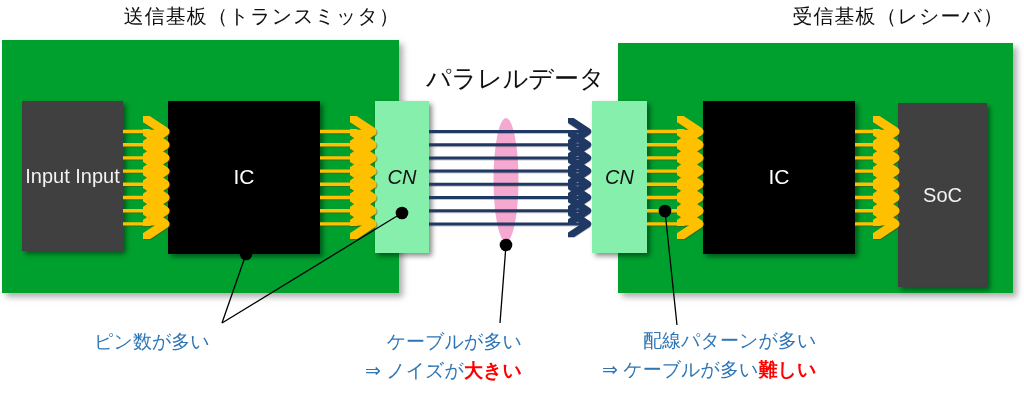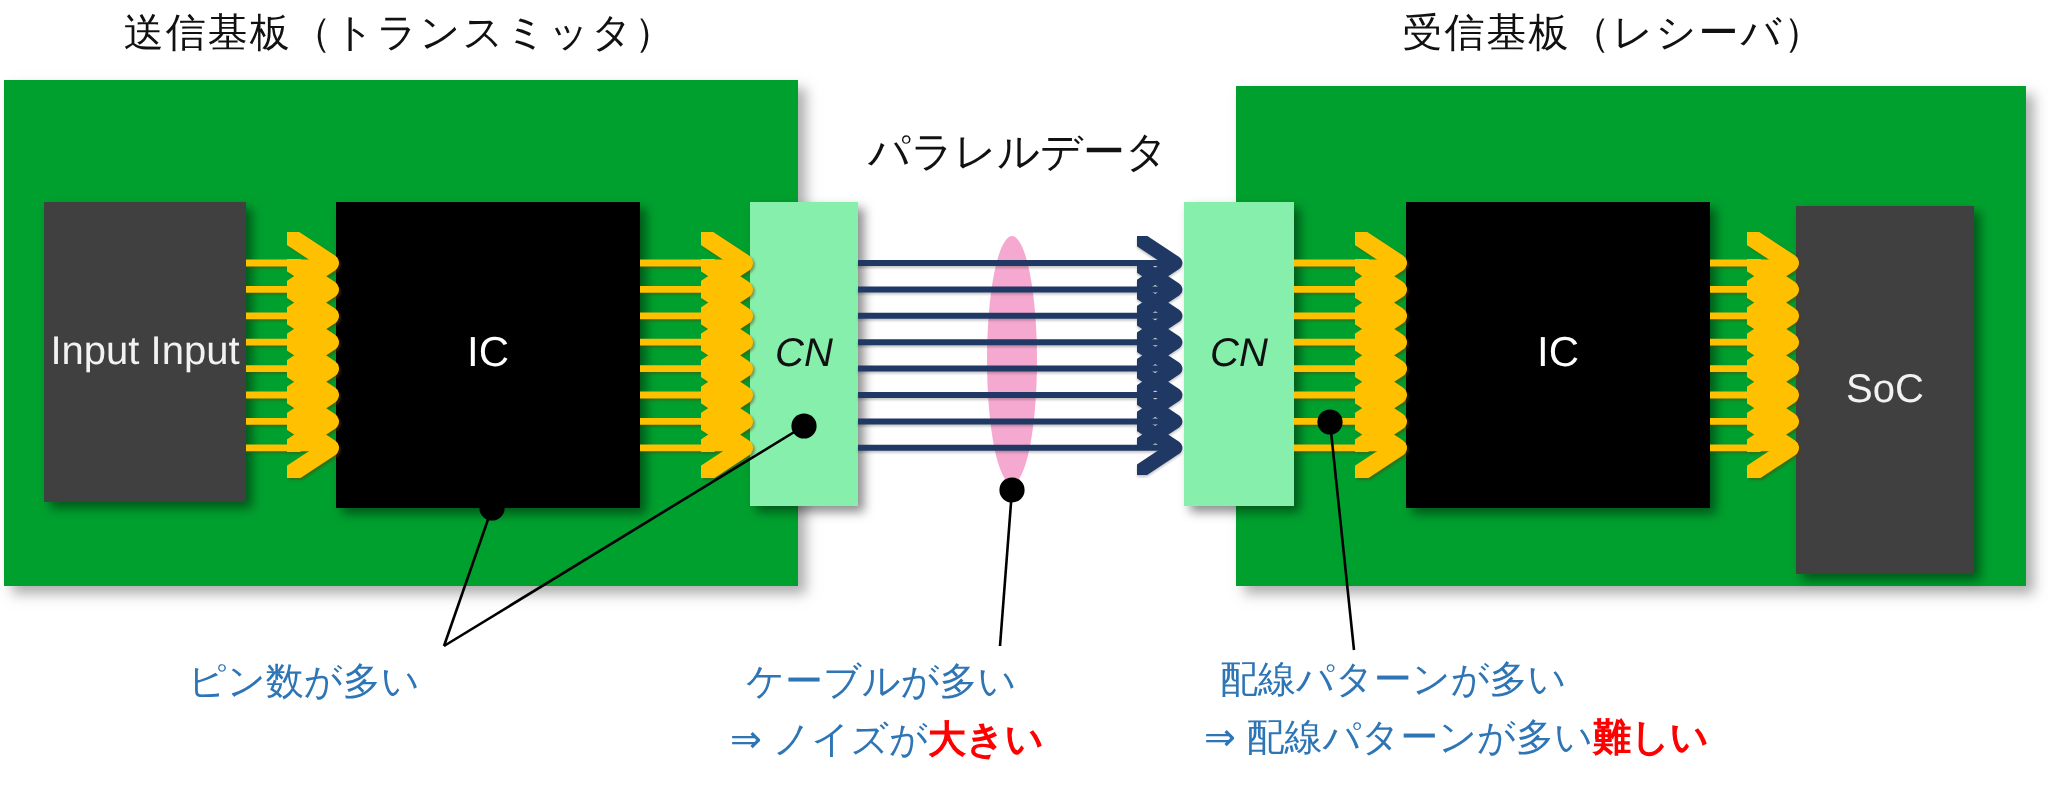--- a/index.html
+++ b/index.html
@@ -2,28 +2,28 @@
 <html style="--green: #00A02E; --blue: #2E75B6; --red: #FF0000;"><head>
 <meta charset="utf-8">
 <style>
   html,body{margin:0;padding:0;background:#ffffff;}
   .canvas{
     position:relative;width:1024px;height:403px;overflow:hidden;
     background:#ffffff;
     font-family:"Liberation Sans","DejaVu Sans",sans-serif;
   }
   .title{
-    position:absolute;top:3px;font-size:20px;color:#111;text-align:center;
+    position:absolute;top:3px;font-size:20px;color:#111;text-align:right;
     letter-spacing:1px;white-space:nowrap;
   }
   .title.left{left:0;width:400px;}
   .title.right{left:610px;width:394px;}
   .center-label{
     position:absolute;left:426px;top:62px;width:166px;text-align:center;
-    font-size:21px;color:#111;white-space:nowrap;
+    font-size:25px;color:#111;white-space:nowrap;
   }
   .board{
     position:absolute;background:var(--green);
     box-shadow:4px 4px 6px rgba(110,110,110,0.55);
   }
   .board.left{left:2px;top:40px;width:397px;height:253px;}
   .board.right{left:618px;top:43px;width:395px;height:250px;}
   .block{
     position:absolute;display:flex;align-items:center;justify-content:center;
     text-align:center;box-shadow:3px 3px 5px rgba(0,0,0,0.45);
@@ -36,20 +36,21 @@
   .blk-ic-left{left:168px;top:101px;width:152px;height:153px;}
   .blk-cn-left{left:375px;top:101px;width:54px;height:152px;}
   .blk-cn-right{left:592px;top:101px;width:55px;height:152px;}
   .blk-ic-right{left:703px;top:101px;width:152px;height:153px;}
   .blk-soc{left:898px;top:103px;width:89px;height:184px;}
   .overlay{position:absolute;left:0;top:0;width:1024px;height:403px;pointer-events:none;}
   .overlay svg{display:block;}
   .annotation{
     position:absolute;font-size:19px;line-height:29px;color:var(--blue);
     white-space:nowrap;
+    text-align:right;
   }
   .annotation .l1{padding-left:8px;}
   .annotation .em{color:var(--red);font-weight:bold;}
   .ann-1{left:86px;top:327px;}
   .ann-2{left:365px;top:327px;}
   .ann-2 .l1{padding-left:8px;}
   .ann-3{left:602px;top:326px;}
   .ann-3 .l1{padding-left:8px;}
 </style>
 </head>
@@ -151,16 +152,16 @@
     <div class="l1">ピン数が多い</div>
   </div>
 
   <div class="annotation ann-2">
     <div class="l1">ケーブルが多い</div>
     <div class="l2"><span>⇒ ノイズが</span><span class="em">大きい</span></div>
   </div>
 
   <div class="annotation ann-3">
     <div class="l1">配線パターンが多い</div>
-    <div class="l2"><span>⇒ 配線パターンが多い</span><span class="em">難しい</span></div>
+    <div class="l2"><span>⇒ ケーブルが多い</span><span class="em">難しい</span></div>
   </div>
 
 </div>
 
 </body></html>

